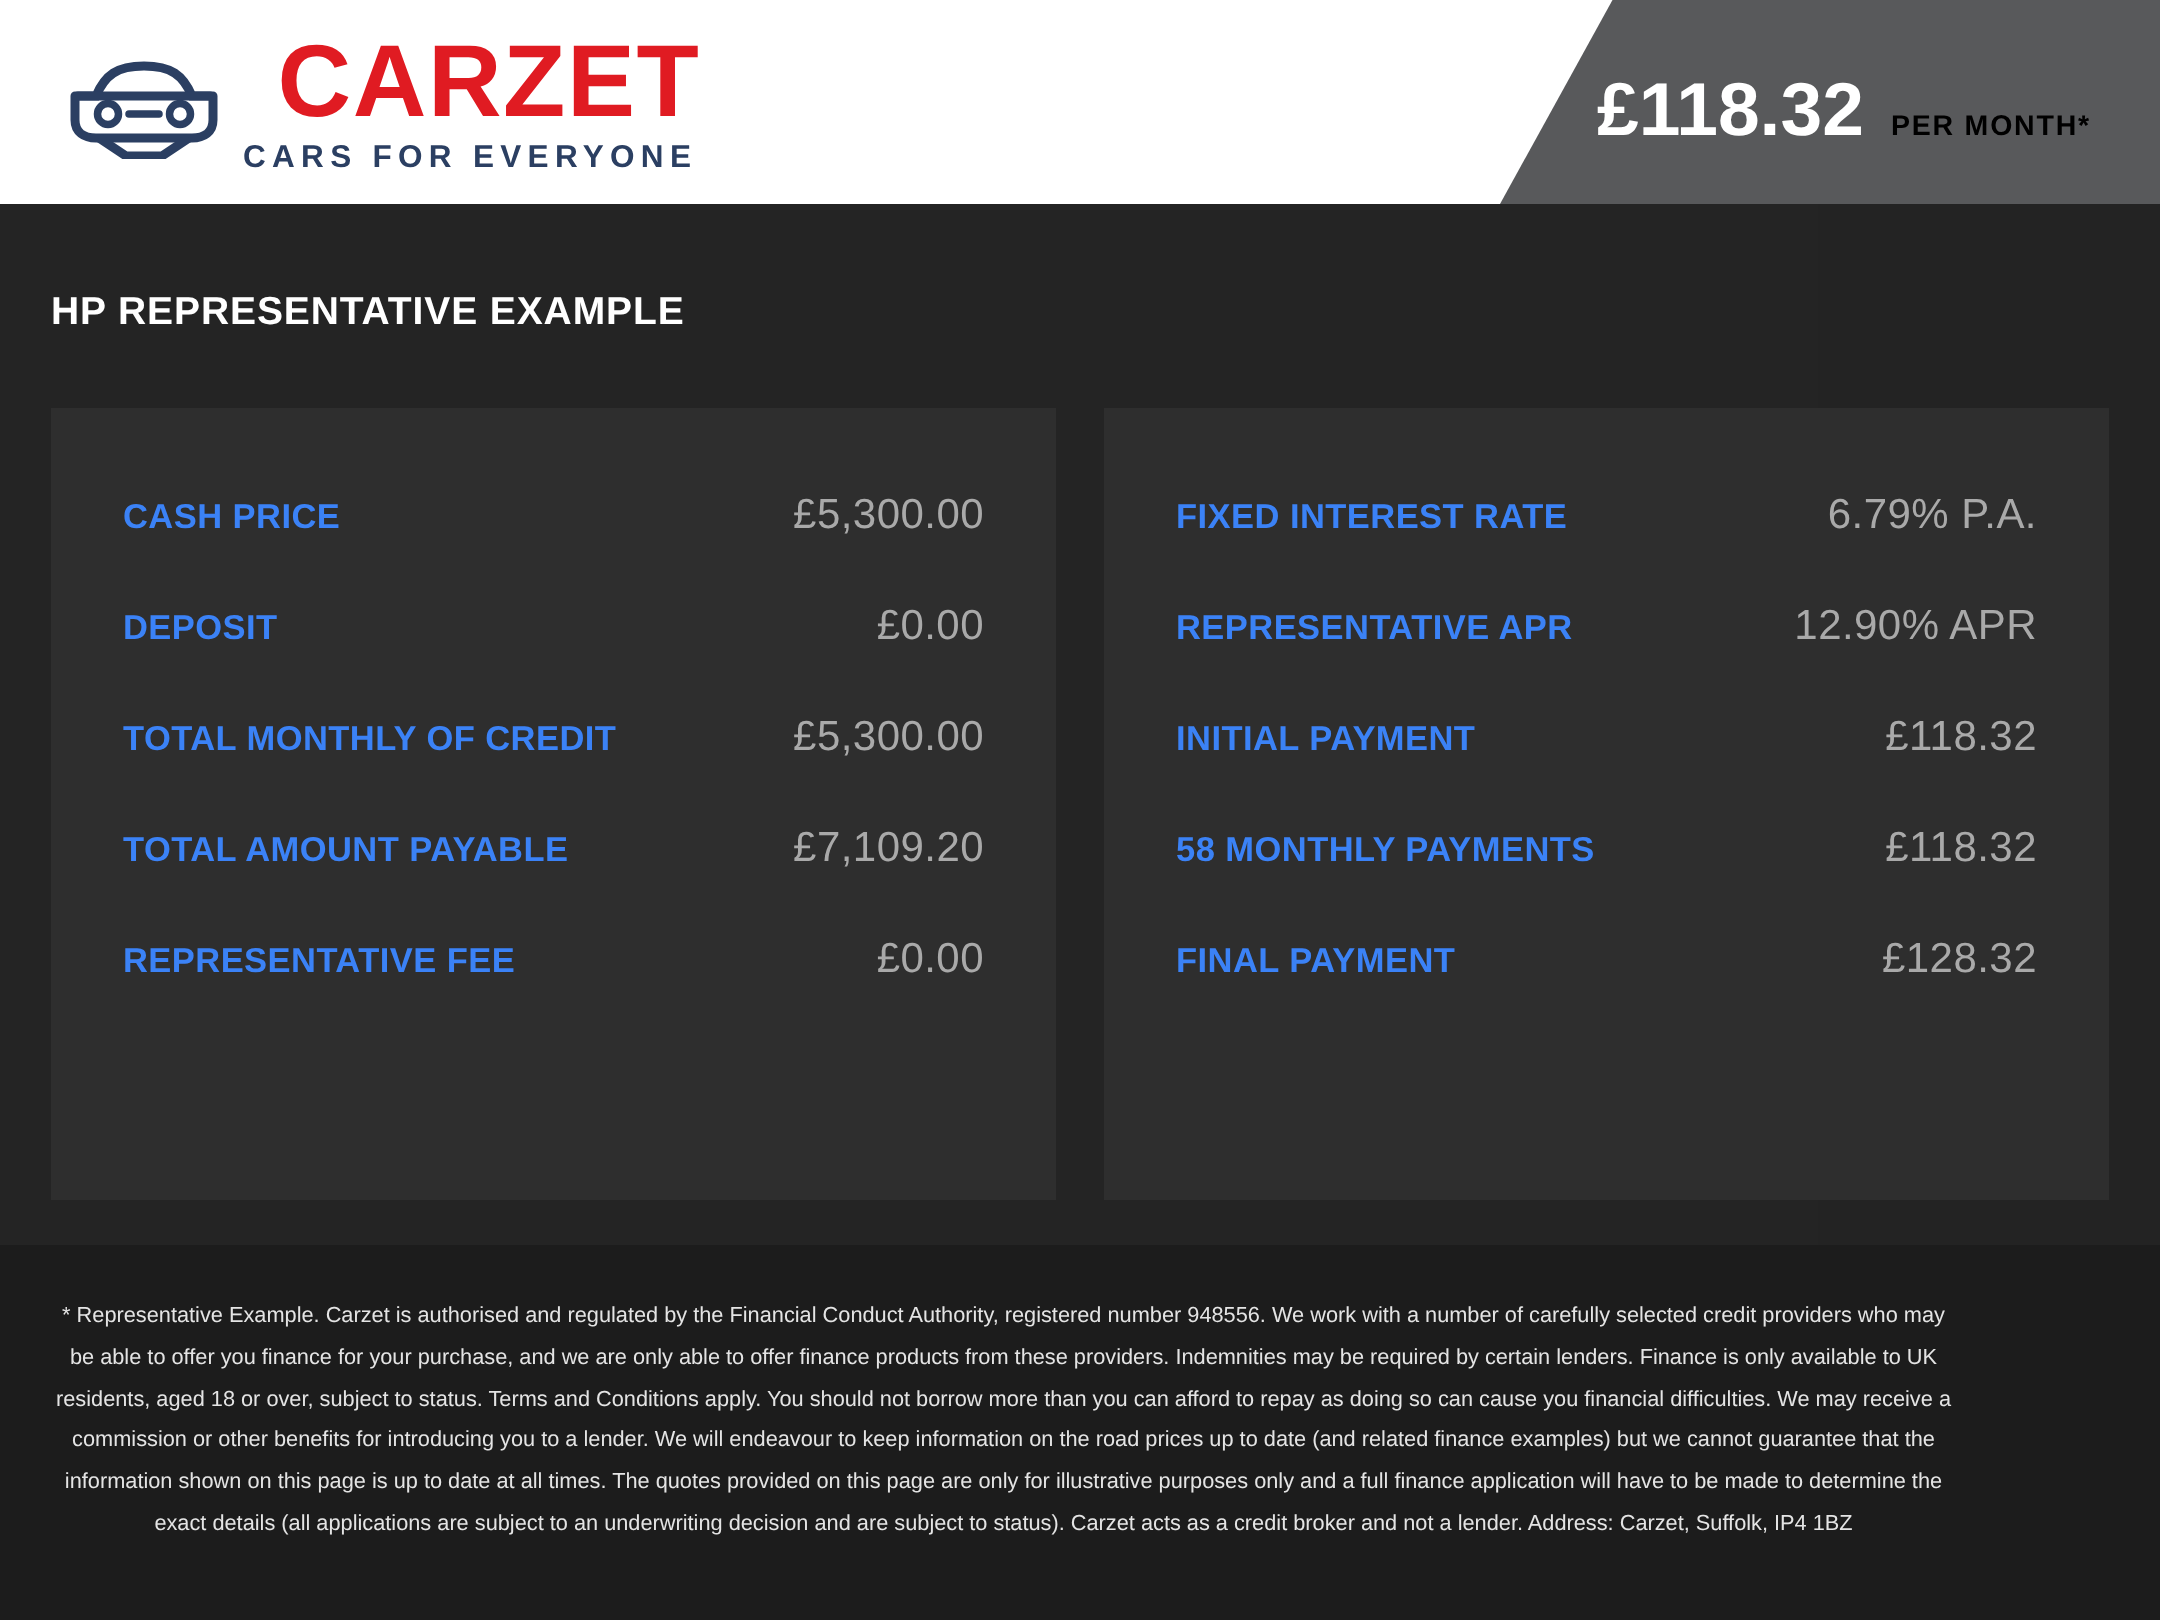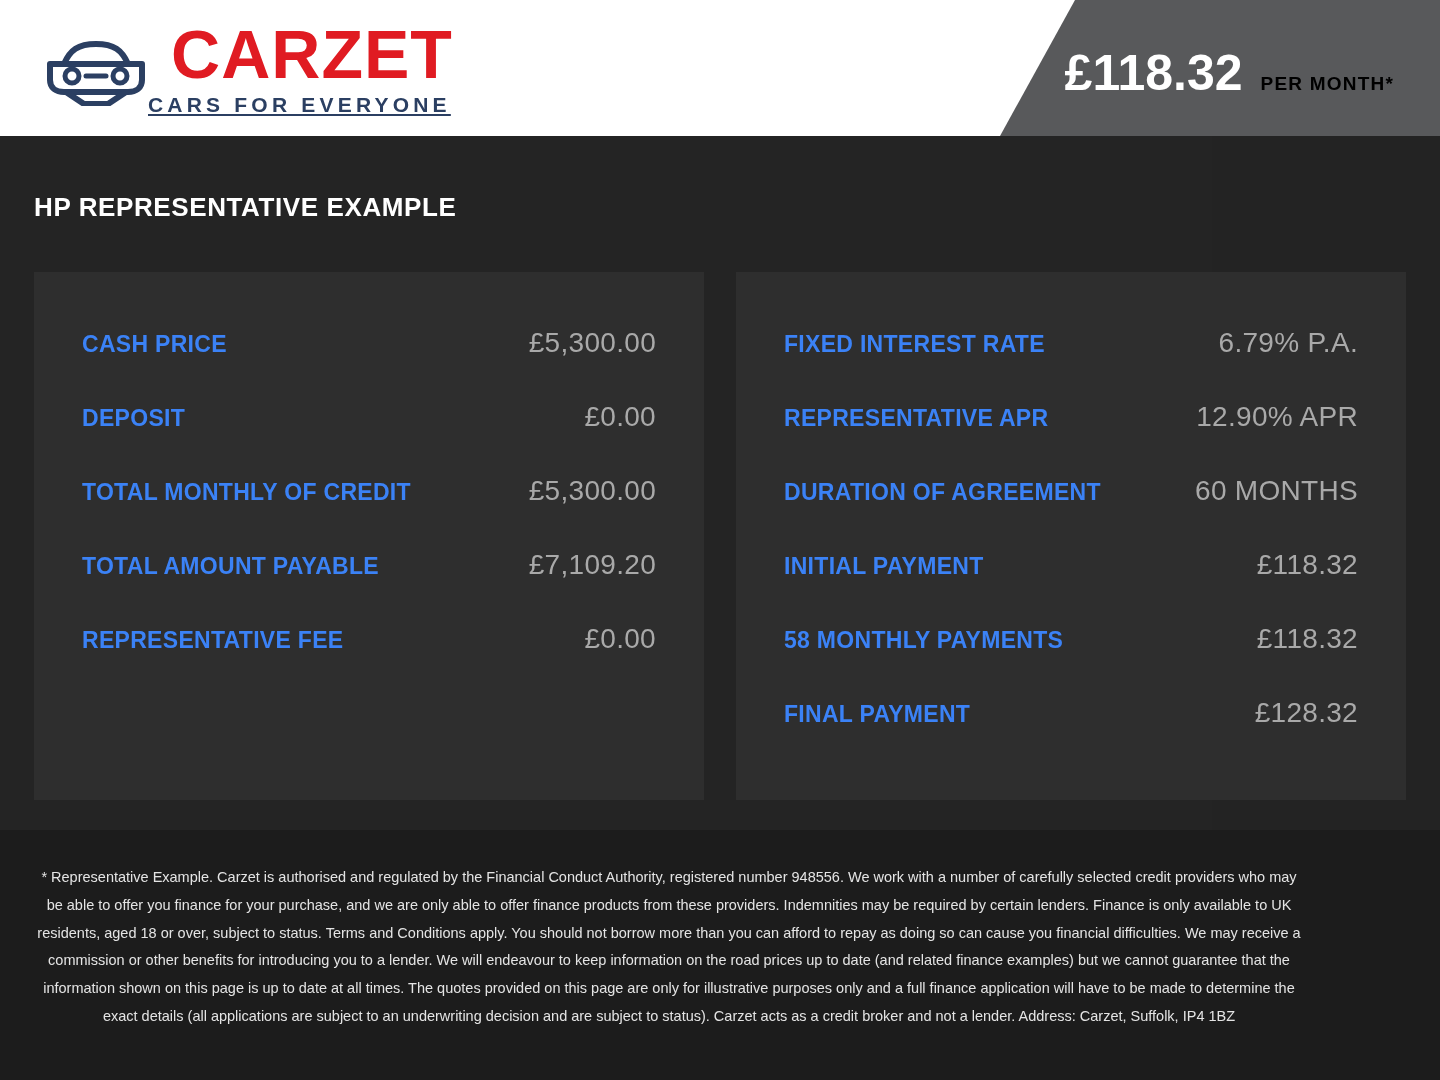--- a/index.html
+++ b/index.html
@@ -34,21 +34,21 @@
     height: 136px;
     background: #58595b;
     clip-path: polygon(75px 0, 440px 0, 440px 136px, 0 136px);
   }
   .brand {
     position: absolute;
     left: 44px;
     top: 20px;
     display: flex;
     align-items: center;
-    gap: 0;
+    gap: 14px;
   }
   .car-icon {
     width: 104px;
     height: 76px;
     display: block;
   }
   .brand-text {
     display: flex;
     flex-direction: column;
     align-items: flex-end;
@@ -61,21 +61,20 @@
     letter-spacing: 1px;
     font-family: "Liberation Sans", sans-serif;
   }
   .brand-tagline {
     font-size: 21px;
     font-weight: bold;
     color: #2b3f62;
     letter-spacing: 4.2px;
     margin-top: 6px;
     margin-right: 2px;
-    text-decoration: underline;
   }
 
   .price-block {
     position: absolute;
     right: 46px;
     top: 44px;
     display: flex;
     align-items: baseline;
     gap: 18px;
   }
@@ -223,24 +222,20 @@
       <div class="panel">
         <div class="row">
           <span class="row-label">FIXED INTEREST RATE</span>
           <span class="row-value">6.79% P.A.</span>
         </div>
         <div class="row">
           <span class="row-label">REPRESENTATIVE APR</span>
           <span class="row-value">12.90% APR</span>
         </div>
         <div class="row">
-          <span class="row-label">DURATION OF AGREEMENT</span>
-          <span class="row-value">60 MONTHS</span>
-        </div>
-        <div class="row">
           <span class="row-label">INITIAL PAYMENT</span>
           <span class="row-value">£118.32</span>
         </div>
         <div class="row">
           <span class="row-label">58 MONTHLY PAYMENTS</span>
           <span class="row-value">£118.32</span>
         </div>
         <div class="row">
           <span class="row-label">FINAL PAYMENT</span>
           <span class="row-value">£128.32</span>

